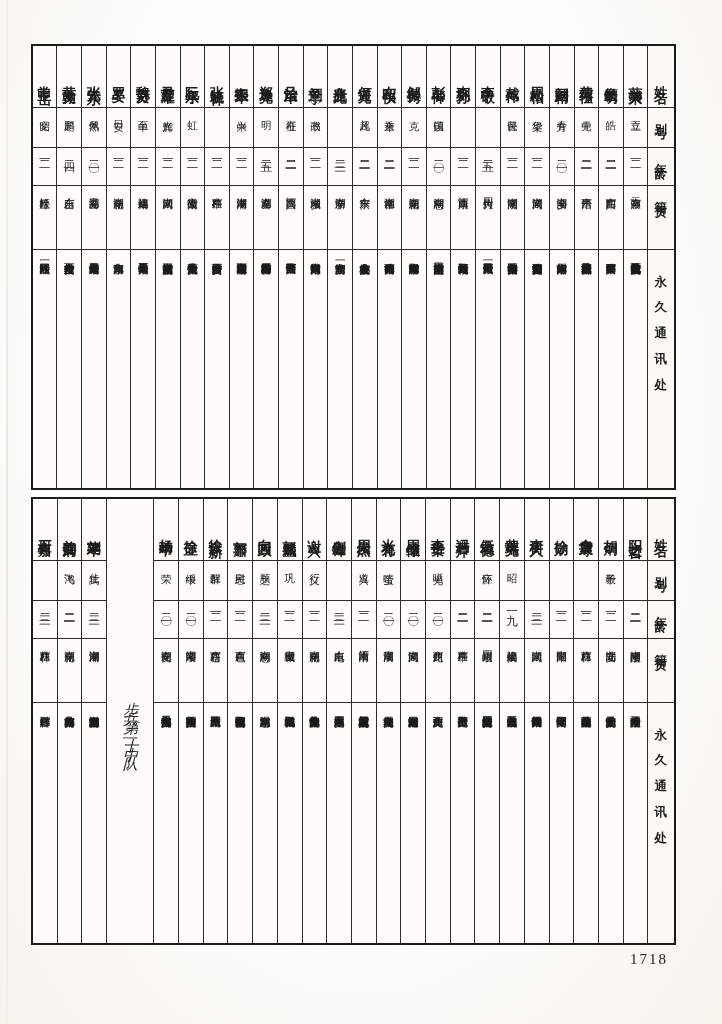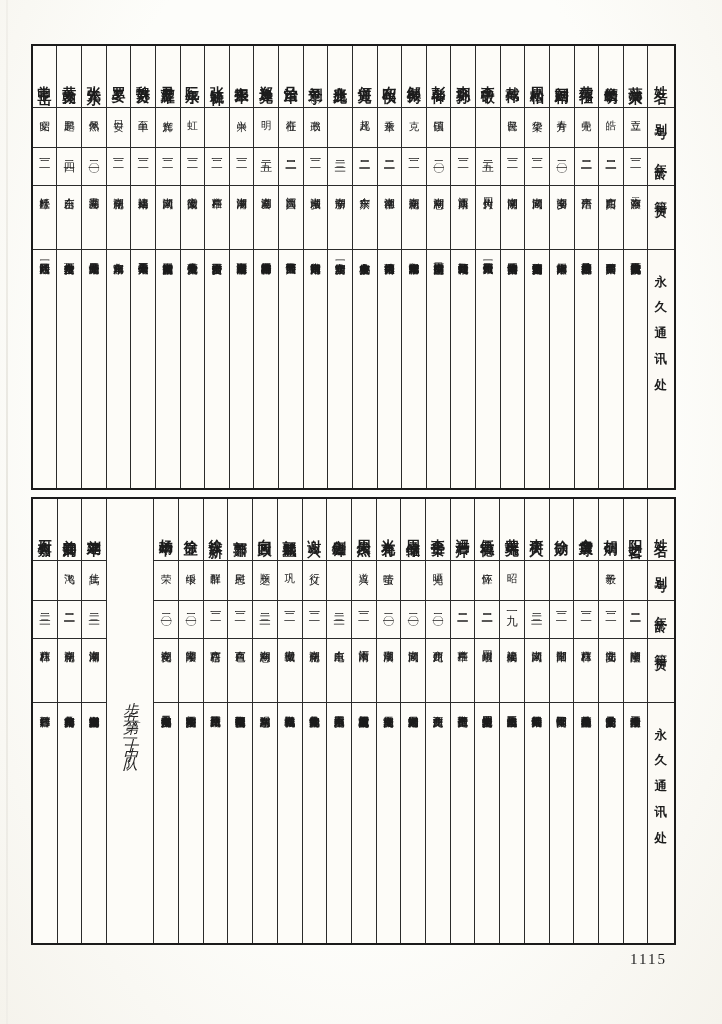--- a/index.html
+++ b/index.html
@@ -984,14 +984,14 @@
     </div>
     <div class="cell c-native">
       <span class="vt native-text">广西桂林</span>
     </div>
     <div class="cell c-addr">
       <span class="vt addr-text">广西雒容邮转</span>
     </div>
   </div>
     </div>
 
-  <div class="page-number">1115</div>
+  <div class="page-number">1718</div>
 </div>
 
 </body></html>

